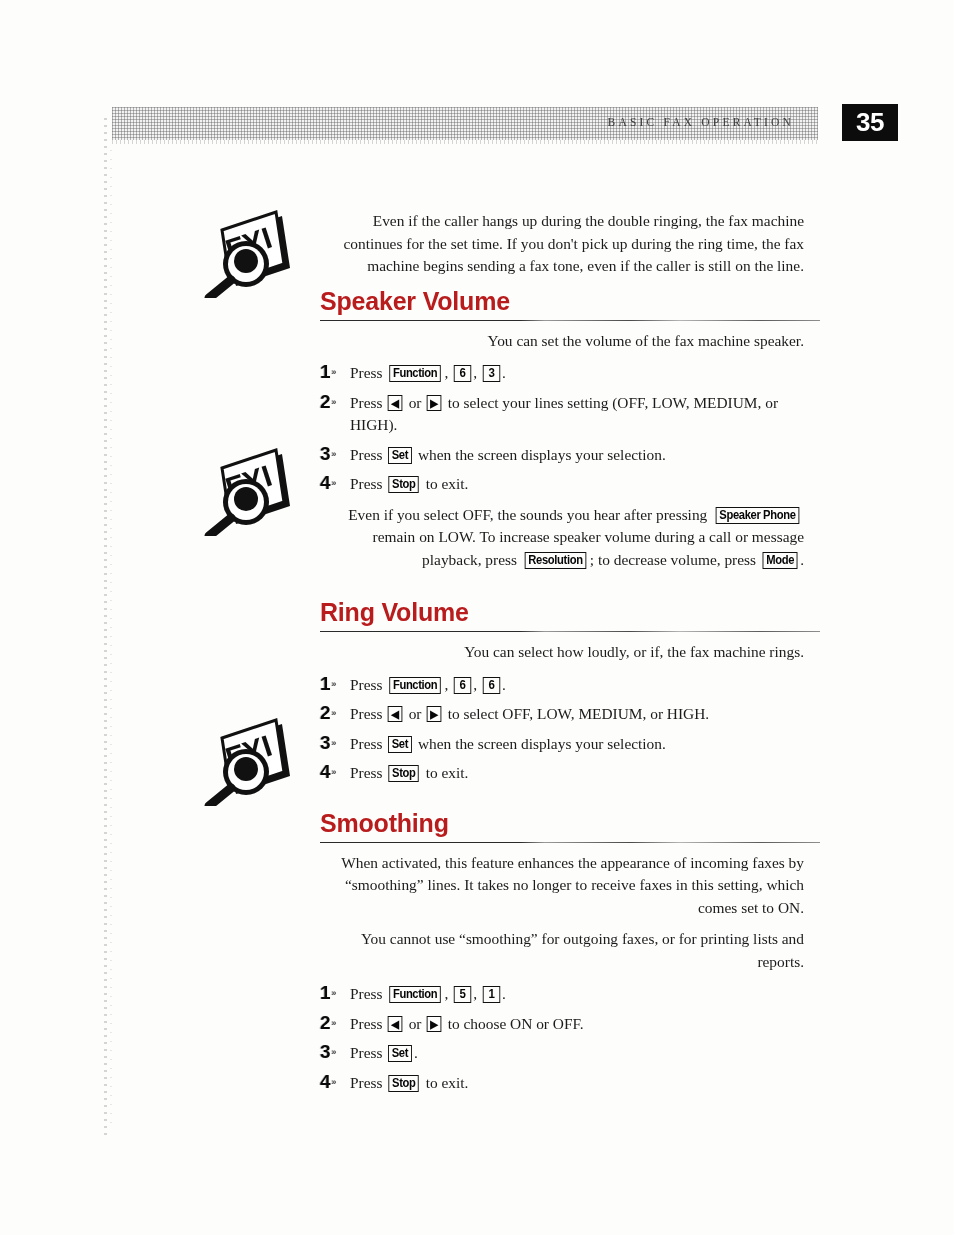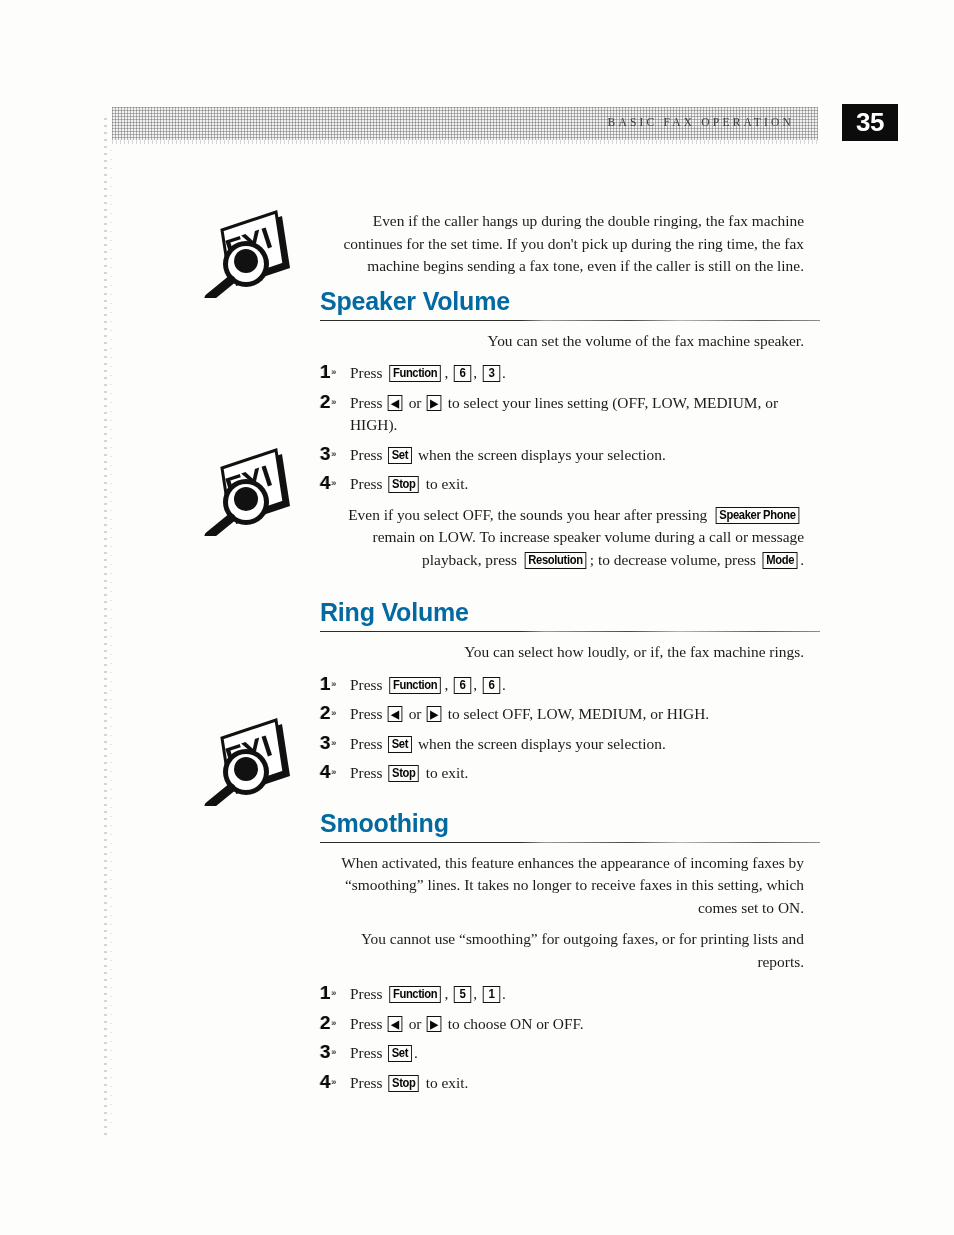--- a/index.html
+++ b/index.html
@@ -123,21 +123,21 @@
     color: #1b1b1b;
     text-align: right;
     margin: 0 18px 9px 0;
   }
 
   h2.section-heading {
     font-family: "Liberation Sans", sans-serif;
     font-weight: bold;
     font-size: 25px;
     letter-spacing: -0.2px;
-    color: #0369a1;
+    color: #b91c1c;
     margin: 0;
     padding: 0 0 4px 0;
   }
   .heading-rule {
     height: 1px;
     width: 500px;
     background: linear-gradient(to right,
       #2a2a2a 0%, #2a2a2a 40%,
       #9a9a9a 45%, #4a4a4a 62%,
       #b5b5b5 72%, #5c5c5c 88%, #8e8e8e 100%);

